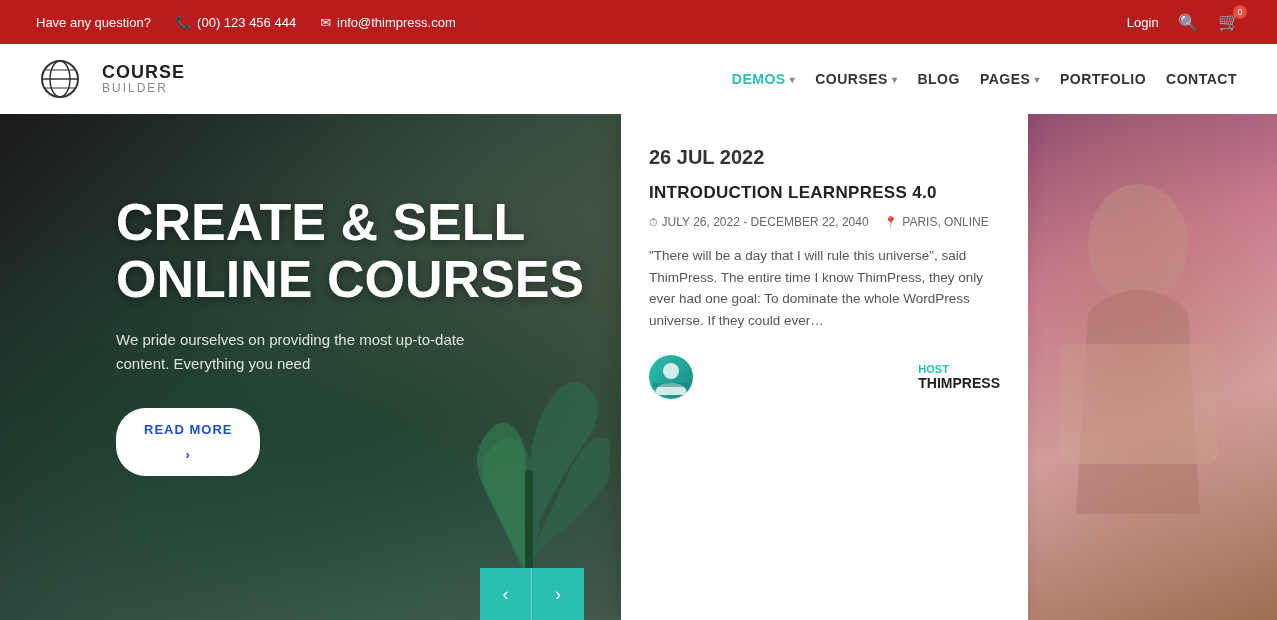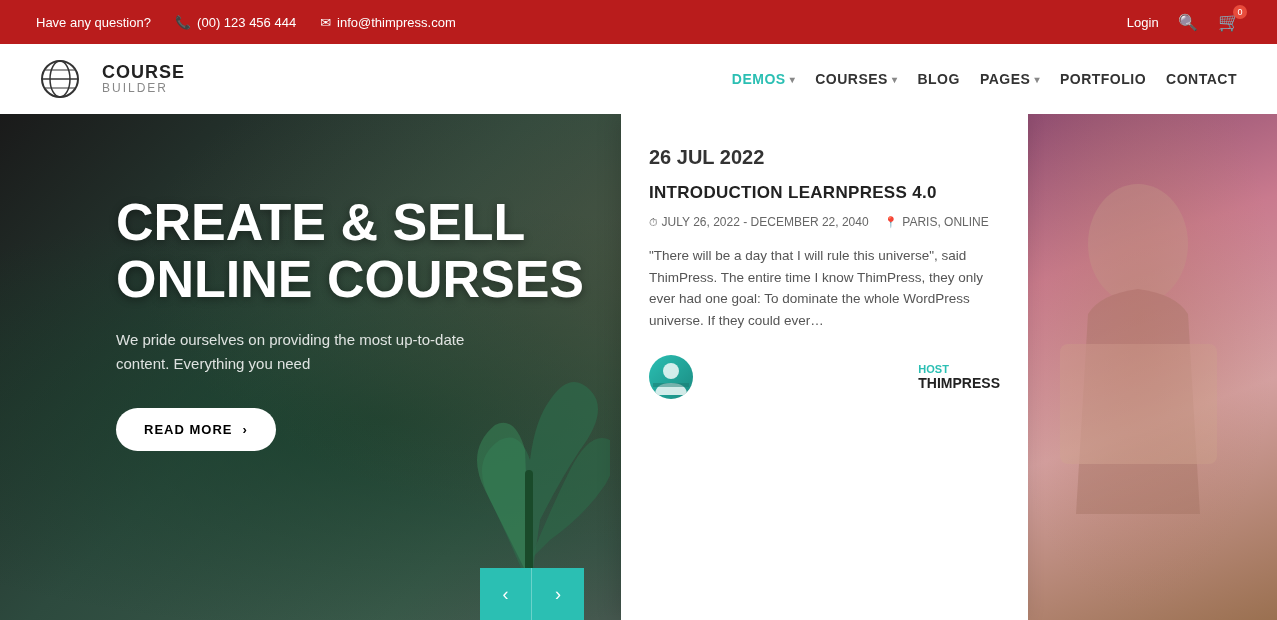--- a/index.html
+++ b/index.html
@@ -168,30 +168,31 @@
       line-height: 1.6;
       color: rgba(255,255,255,0.85);
       margin-bottom: 32px;
       max-width: 360px;
     }
     .hero-btn {
       display: inline-flex;
       align-items: center;
       gap: 10px;
       background: white;
-      color: #000000;
+      color: #1d4ed8;
       font-size: 13px;
       font-weight: 700;
       letter-spacing: 1px;
       text-transform: uppercase;
       padding: 14px 28px;
       border-radius: 30px;
       text-decoration: none;
       cursor: pointer;
       border: none;
+      flex-direction: column;
     }
 
     
     .card-overlay {
       position: absolute;
       left: 582px;
       top: 0;
       width: 407px;
       height: 100%;
       background: white;

